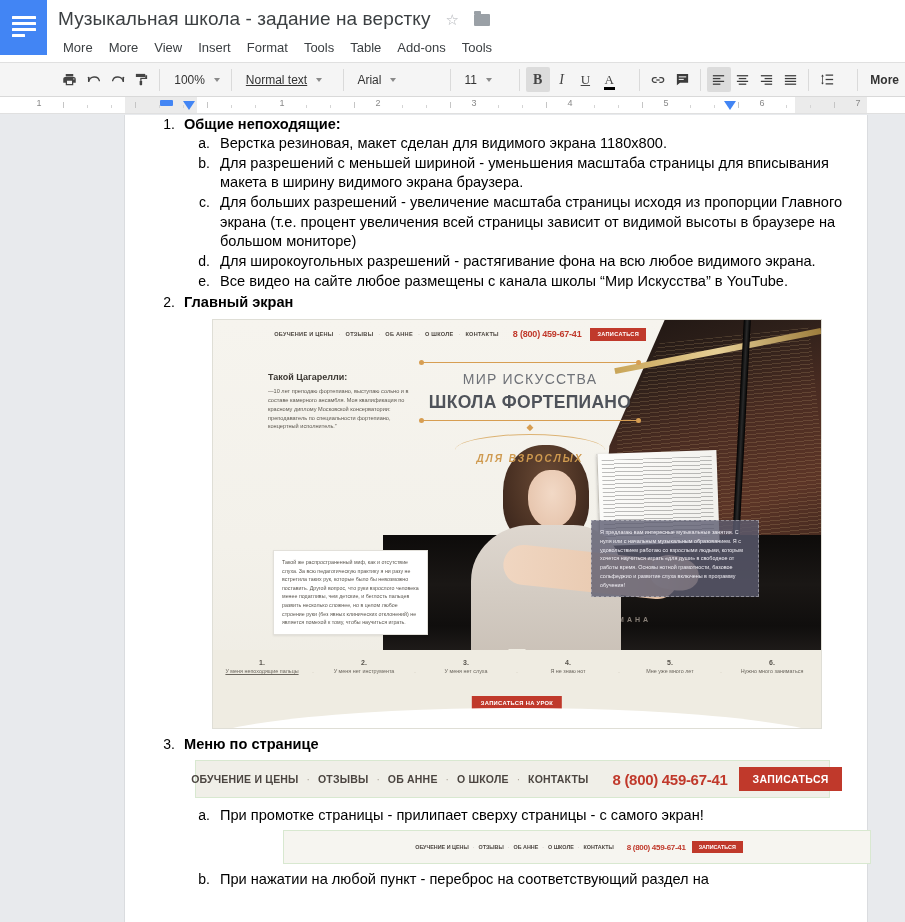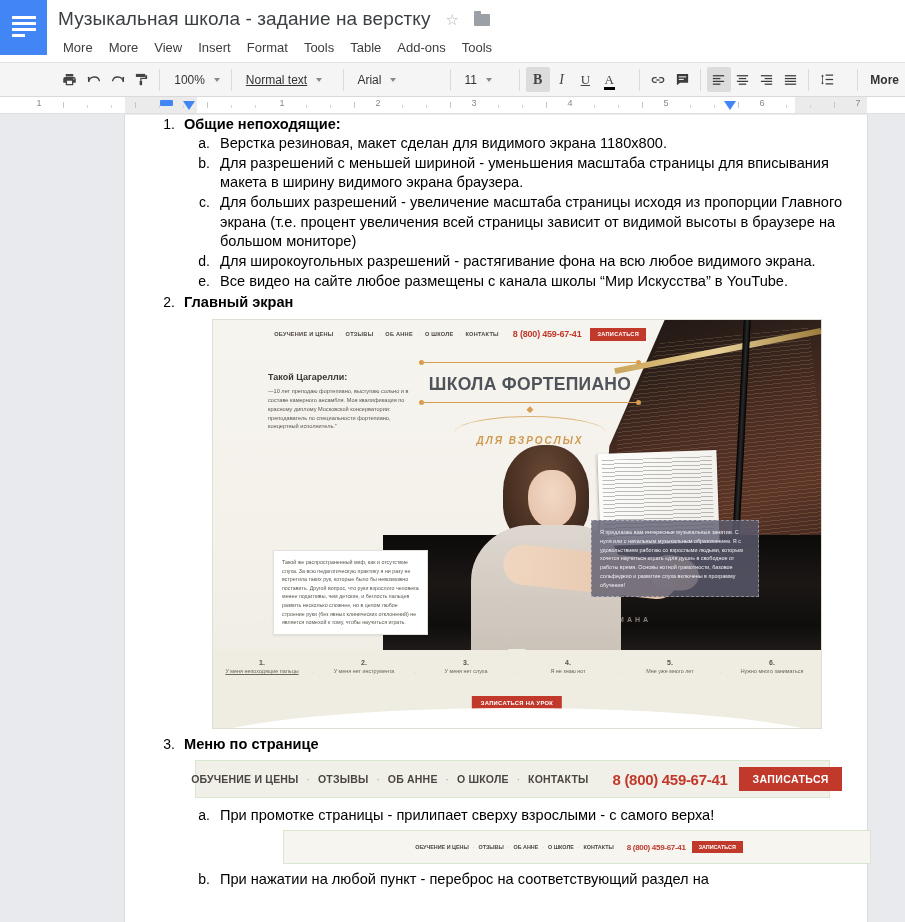--- a/index.html
+++ b/index.html
@@ -291,21 +291,21 @@
 
   
   .headline { position: absolute; left: 207px; top: 42px; width: 220px; text-align: center; z-index: 6; }
   .hl-rule { height: 1px; background: #d79e52; position: relative; }
   .hl-rule:before, .hl-rule:after {
     content:""; position:absolute; top:-2px; width:5px; height:5px;
     background:#d79e52; border-radius:50%;
   }
   .hl-rule:before { left:-1px; } .hl-rule:after { right:-1px; }
   .hl-1 { font-size: 14px; letter-spacing: 1.2px; color: #6f7278; font-weight: 400; margin-top: 8px; }
-  .hl-2 { font-size: 17.5px; letter-spacing: .3px; color: #4f535a; font-weight: bold; margin: 11px 0 7px; }
+  .hl-2 { font-size: 17.5px; letter-spacing: .3px; color: #4f535a; font-weight: bold; margin: 5px 0 7px; }
   .hl-orn { color: #d79e52; font-size: 9px; line-height: 1; margin: 2px 0;}
   .hl-3 { font-size: 10px; letter-spacing: 2px; color: #cf9a4f; font-style: italic; font-weight: bold; margin-top: 3px;}
   .hl-arc {
     width: 150px; height: 16px; margin: 2px auto 0;
     border-top: 1.5px solid #dcb272; border-radius: 50% / 100% 100% 0 0;
     border-left: 0; border-right: 0; border-bottom: 0;
   }
 
   
   .bubble-white {
@@ -690,20 +690,21 @@
           <span class="mcta">ЗАПИСАТЬСЯ</span>
         </div>
 
         <div class="bio">
           <div class="bio-name">Такой Цагарелли:</div>
           <div class="bio-text">—10 лет преподаю фортепиано, выступаю сольно и в составе камерного ансамбля. Моя квалификация по красному диплому Московской консерватории: преподаватель по специальности фортепиано, концертный исполнитель.”</div>
         </div>
 
         <div class="headline">
           <div class="hl-rule"></div>
+          <div class="hl-1">МИР ИСКУССТВА</div>
           <div class="hl-2">ШКОЛА ФОРТЕПИАНО</div>
           <div class="hl-rule"></div>
           <div class="hl-orn">◆</div>
           <div class="hl-arc"></div>
           <div class="hl-3">ДЛЯ ВЗРОСЛЫХ</div>
         </div>
 
         <div class="bubble-white">Такой же распространенный миф, как и отсутствие слуха. За всю педагогическую практику я ни разу не встретила таких рук, которые было бы невозможно поставить. Другой вопрос, что руки взрослого человека менее податливы, чем детские, и беглость пальцев развить несколько сложнее, но в целом любое строение руки (без явных клинических отклонений) не является помехой к тому, чтобы научиться играть.</div>
         <div class="bubble-dark">Я предлагаю вам интересные музыкальные занятия. С нуля или с начальным музыкальным образованием. Я с удовольствием работаю со взрослыми людьми, которым хочется научиться играть «для души» в свободное от работы время. Основы нотной грамотности, базовое сольфеджио и развитие слуха включены в программу обучения!</div>
 
@@ -765,21 +766,21 @@
           <span class="ms-item">КОНТАКТЫ</span>
           <span class="ms-phone">8 (800) 459-67-41</span>
           <span class="ms-cta">ЗАПИСАТЬСЯ</span>
         </div>
       </div>
 
       <div class="lvl2wrap">
         <div class="li-block lvl2">
           <div class="li-row">
             <span class="li-mark">a.</span>
-            <span class="li-text">При промотке страницы - прилипает сверху взрослыми - с самого верха!</span>
+            <span class="li-text">При промотке страницы - прилипает сверху страницы - с самого экран!</span>
           </div>
         </div>
 
         <div class="menu-shot small">
           <div class="ms-row">
             <span class="ms-item">ОБУЧЕНИЕ И ЦЕНЫ</span>
             <span class="ms-dot">·</span>
             <span class="ms-item">ОТЗЫВЫ</span>
             <span class="ms-dot">·</span>
             <span class="ms-item">ОБ АННЕ</span>

